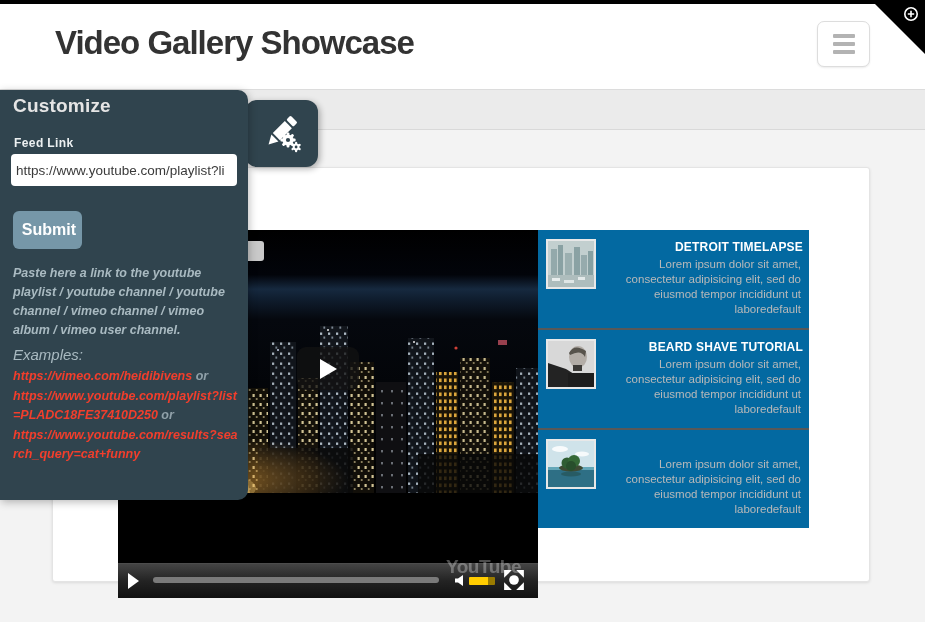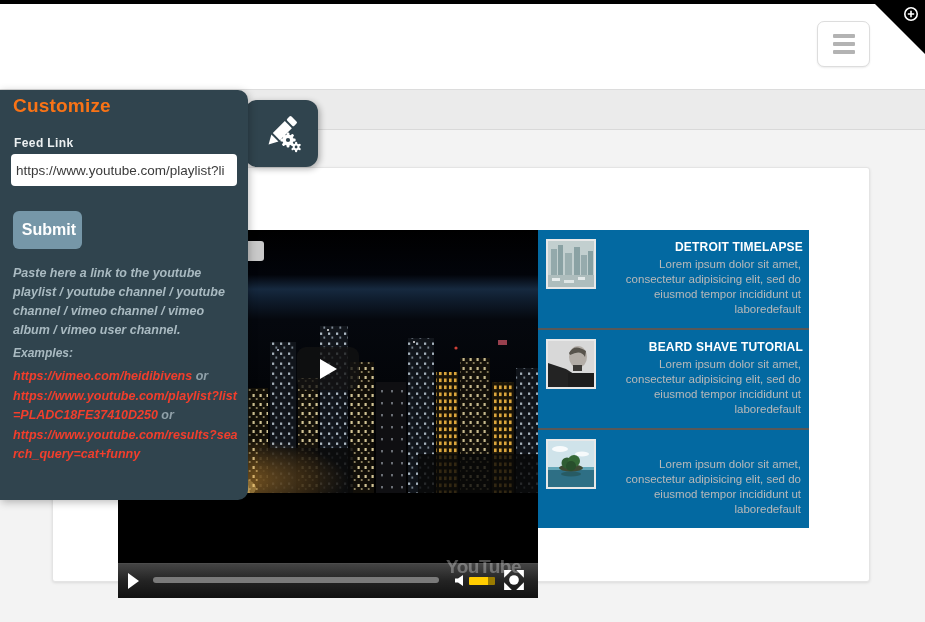--- a/index.html
+++ b/index.html
@@ -43,43 +43,44 @@
   .playlist{width:271px;height:298px;background:#434343;display:flex;flex-direction:column;flex:none;}
   .pl-item{position:relative;flex:1;background:#0369a1;cursor:pointer;text-align:right;}
   .pl-item + .pl-item{border-top:2px solid #585858;}
   .thumb{position:absolute;left:8px;top:9px;width:46px;height:46px;border:2px solid #e8e8e8;background:#888;}
   .thumb svg{display:block;}
   .pl-title{position:absolute;left:66px;top:10px;right:6px;margin:0;font-size:12px;font-weight:700;color:#fff;letter-spacing:.2px;}
   .pl-desc{position:absolute;left:66px;top:27px;right:8px;margin:0;font-size:11.5px;line-height:15px;color:#b9b9b9;}
 
   
   .panel{position:absolute;left:0;top:90px;width:248px;height:410px;background:#30444e;border-radius:0 10px 10px 0;box-shadow:1px 2px 8px rgba(0,0,0,.28);z-index:20;}
-  .panel-title{position:absolute;left:13px;top:5px;margin:0;font-size:19px;font-weight:700;color:#f97316;letter-spacing:.2px;}
+  .panel-title{position:absolute;left:13px;top:5px;margin:0;font-size:19px;font-weight:700;color:#e5e5e5;letter-spacing:.2px;}
   .feed-label{position:absolute;left:14px;top:46px;font-size:12px;font-weight:700;color:#ecf0f1;letter-spacing:.4px;}
   .feed-input{position:absolute;left:11px;top:64px;width:226px;height:29px;box-sizing:border-box;border:none;border-radius:4px;background:#fff;font-family:"Liberation Sans",sans-serif;font-size:13.5px;color:#3a3a3a;padding:16px 5px;}
   .submit{position:absolute;left:13px;top:121px;width:69px;height:38px;background:#7697a8;color:#fff;border:none;border-radius:6px;font-family:"Liberation Sans",sans-serif;font-size:16px;font-weight:700;cursor:pointer;text-align:right;}
   .help{position:absolute;left:13px;top:174px;width:226px;margin:0;font-size:12.5px;line-height:19px;font-weight:700;font-style:italic;color:#a9bac1;}
-  .ex-label{position:absolute;left:13px;top:256px;margin:0;font-size:12px;font-weight:700;font-style:italic;color:#a9bac1;}
+  .ex-label{position:absolute;left:13px;top:256px;margin:0;font-size:15px;font-weight:400;font-style:italic;color:#a9bac1;}
   .ex-links{position:absolute;left:13px;top:277px;width:228px;font-size:12.5px;line-height:19.5px;font-weight:700;font-style:italic;word-break:break-all;}
   .ex-links p{margin:0;}
   .red{color:#f23e2c;}
   .or{color:#90a1a9;}
 
   
   .wand{position:absolute;left:245px;top:100px;width:73px;height:67px;background:#30444e;border:none;border-radius:12px;box-shadow:2px 2px 6px rgba(0,0,0,.3);z-index:19;cursor:pointer;padding:0;}
   .wand svg{display:block;margin:0 auto;}
 </style>
 </head>
 <body>
 
 <div class="stage">
 
   <div class="topbar"></div>
 
   <div class="header">
+    <h1 class="page-title">Video Gallery Showcase</h1>
     <button class="menu-btn">
       <span class="menu-icon">
           <i></i>
           <i></i>
           <i></i>
         </span>
     </button>
   </div>
 
   <div class="subbar"></div>

